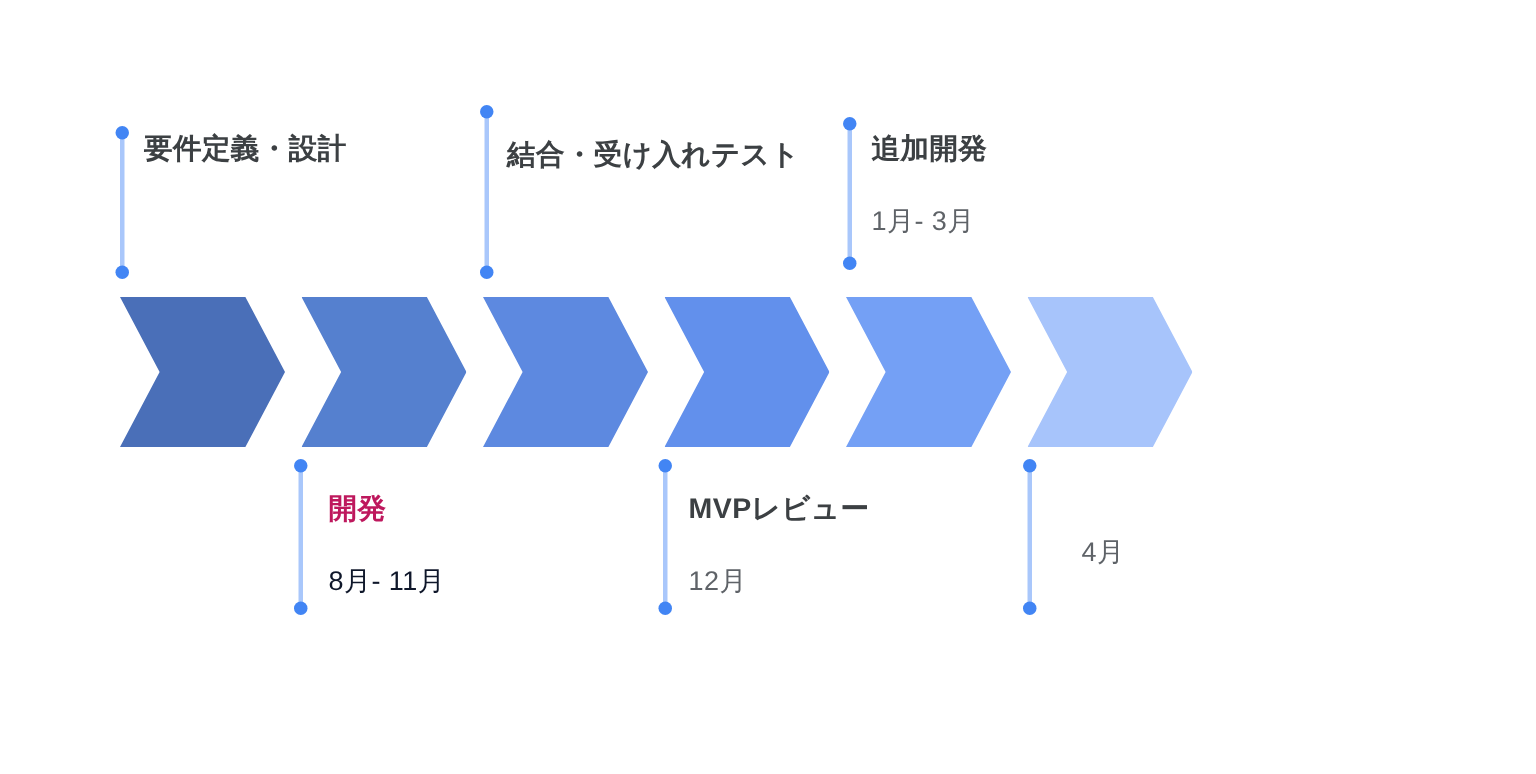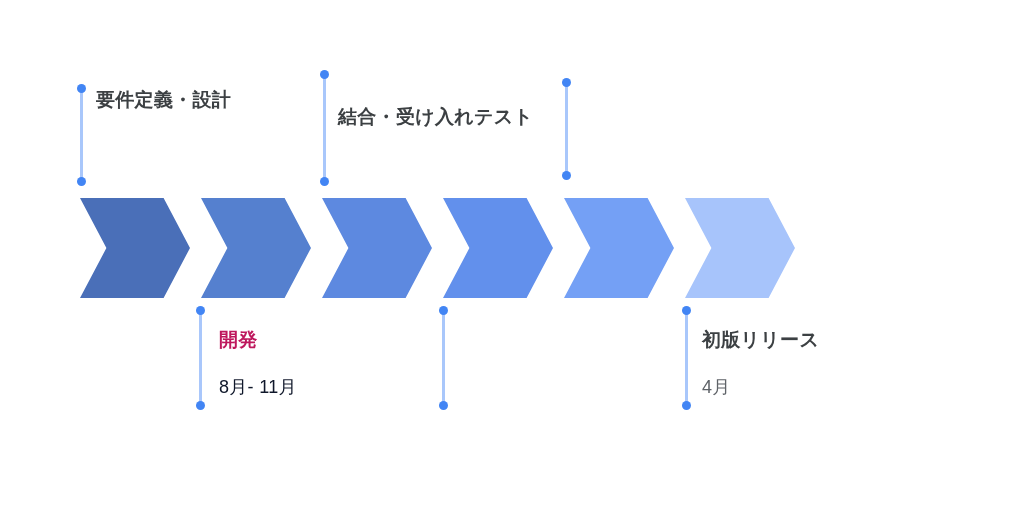--- a/index.html
+++ b/index.html
@@ -127,26 +127,33 @@
   </div>
   <div class="connector" style="left:682px; top:306px; height:104px;">
     <span class="stem" style="background: rgb(169, 199, 251);"></span>
     <span class="dot top" style="background: rgb(66, 133, 244);"></span>
     <span class="dot bot" style="background: rgb(66, 133, 244);"></span>
   </div>
 
   <div class="label-block" style="left:96px; top:90px;">
     <div class="label-title" style="color: rgb(60, 64, 67);">要件定義・設計</div>
   </div>
-  <div class="label-block" style="left:338px; top:107px;">
+  <div class="label-block" style="left:338px; top:94px;">
     <div class="label-title" style="color: rgb(60, 64, 67);">結合・受け入れテスト</div>
+  </div>
+  <div class="label-block" style="left:581px; top:90px;">
+    <div class="label-title" style="color: rgb(60, 64, 67);">追加開発</div>
+    <div class="label-period" style="color: rgb(95, 99, 104);">1月- 3月</div>
   </div>
 
   <div class="label-block" style="left:219px; top:330px;">
     <div class="label-title" style="color: #be185d;">開発</div>
     <div class="label-period" style="color: #0f172a;">8月- 11月</div>
   </div>
+  <div class="label-block" style="left:459px; top:330px;">
+    <div class="label-title" style="color: rgb(60, 64, 67);">MVPレビュー</div>
+    <div class="label-period" style="color: rgb(95, 99, 104);">12月</div>
+  </div>
   <div class="label-block" style="left:702px; top:330px;">
-    <div class="label-title" style="color: rgb(60, 64, 67);">初版リリース</div>
-    <div class="label-period" style="color: rgb(95, 99, 104);">4月</div>
+    <div class="label-period" style="color: rgb(95, 99, 104); margin-left: 19px;">4月</div>
   </div>
 
 </div>
 
 </body></html>

